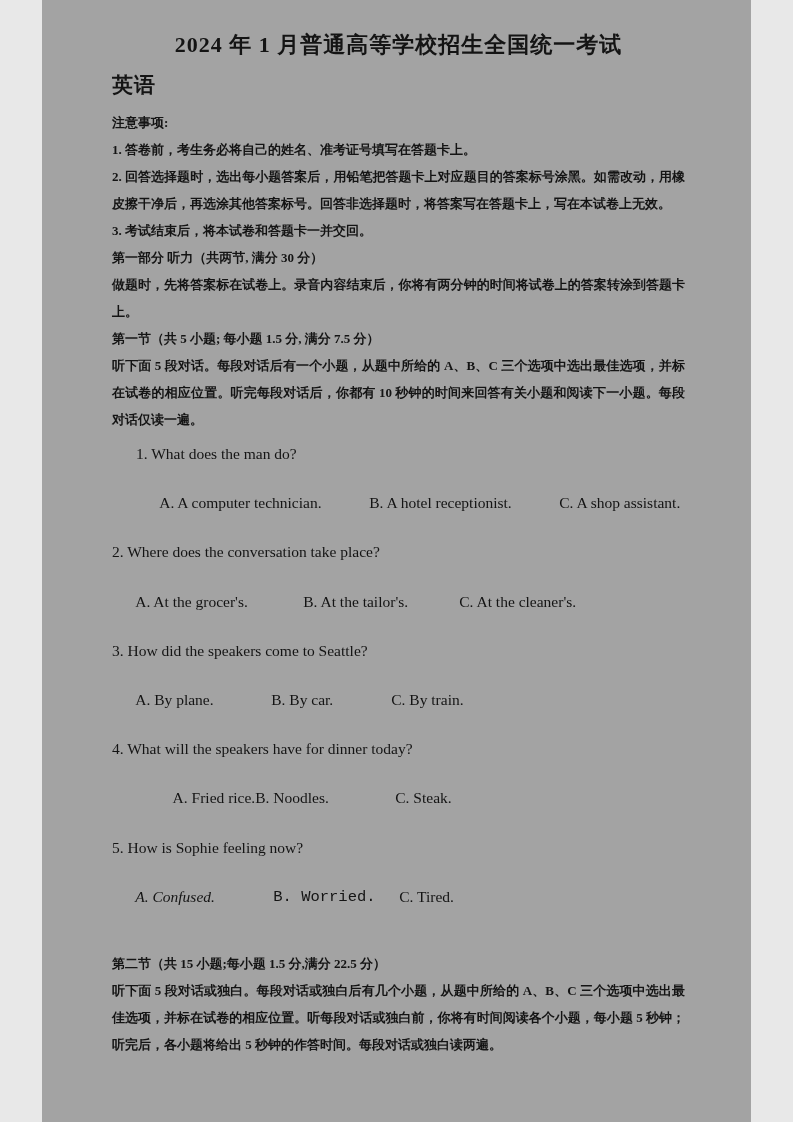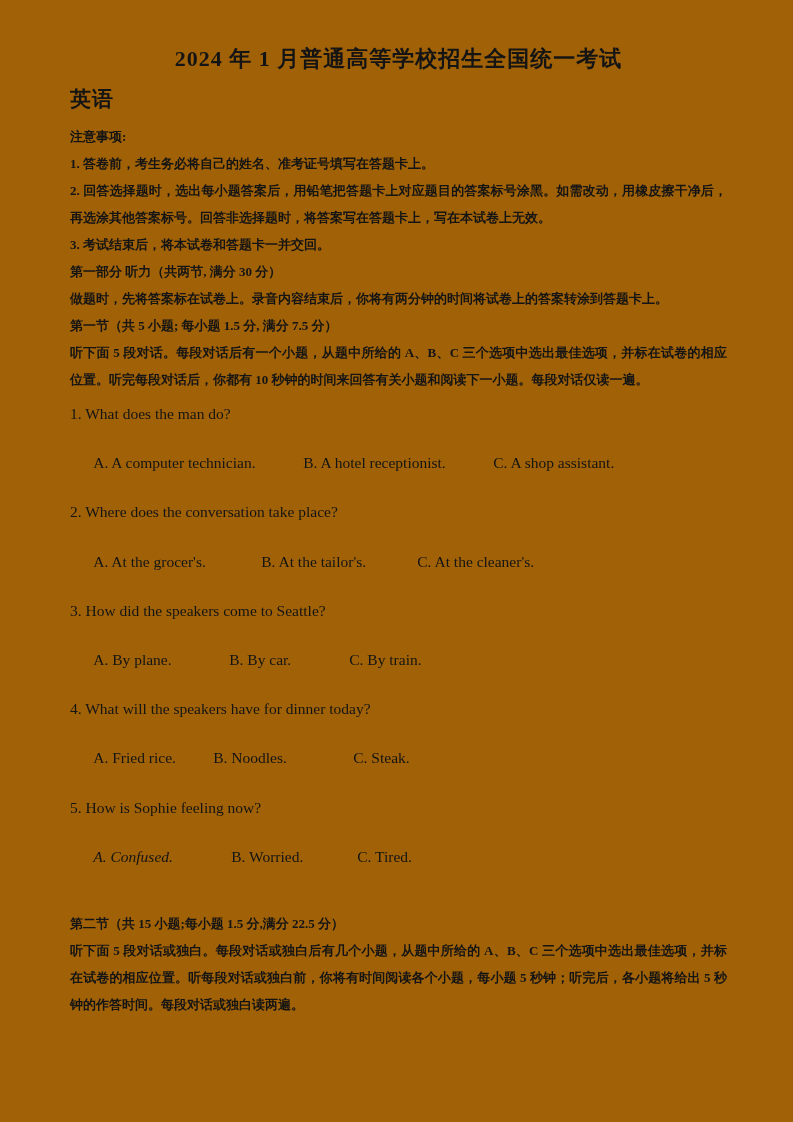--- a/index.html
+++ b/index.html
@@ -3,26 +3,26 @@
 <meta charset="utf-8">
 <style>
   html,body{margin:0;padding:0;}
   body{
     background:#e8e8e8;
     font-family:"Liberation Serif","DejaVu Serif",serif;
     color:#141414;
   }
   .page{
     position:relative;
-    width:793px;
+    width:709px;
     height:1122px;
     margin:0 auto;
-    background:#a16207;
+    background:#a3a3a3;
     box-sizing:border-box;
-    padding:44px 66px 0 70px;
+    padding:30px 66px 0 70px;
     overflow:hidden;
   }
   
   .title{
     margin:0;
     text-align:center;
     font-size:22px;
     line-height:30px;
     font-weight:bold;
     letter-spacing:1px;
@@ -47,28 +47,28 @@
   .mt-sm{ margin-top:10px; }
   .mt-xs{ margin-top:16px; }
   
   .en{
     margin:0;
     font-size:15.5px;
     line-height:24.6px;
     font-weight:normal;
     white-space:pre-wrap;
   }
-  .q-first{ margin-top:9px; }
+  .q-first{ margin-top:9px;margin-left:24px; }
   .opts span{ display:inline-block; vertical-align:top; }
   
   .q1 .oa{width:210px;} .q1 .ob{width:190px;}
   .q2 .oa{width:168px;} .q2 .ob{width:156px;}
   .q3 .oa{width:136px;} .q3 .ob{width:120px;}
-  .q4 .oa{width:120px;} .q4 .ob{width:140px;}
-  .q5 .oa{width:138px;font-style:italic;} .q5 .ob{width:126px;}
+  .q4 .oa{width:120px;text-align:right;} .q4 .ob{width:140px;}
+  .q5 .oa{width:138px;font-style:italic;} .q5 .ob{width:126px;font-family:Liberation Mono, monospace;}
 </style>
 </head>
 <body>
 
 <div class="page">
 
   <h1 class="title">2024 年 1 月普通高等学校招生全国统一考试</h1>
   <h2 class="subtitle">英语</h2>
 
   <p class="zh mt-sm">注意事项:</p>

